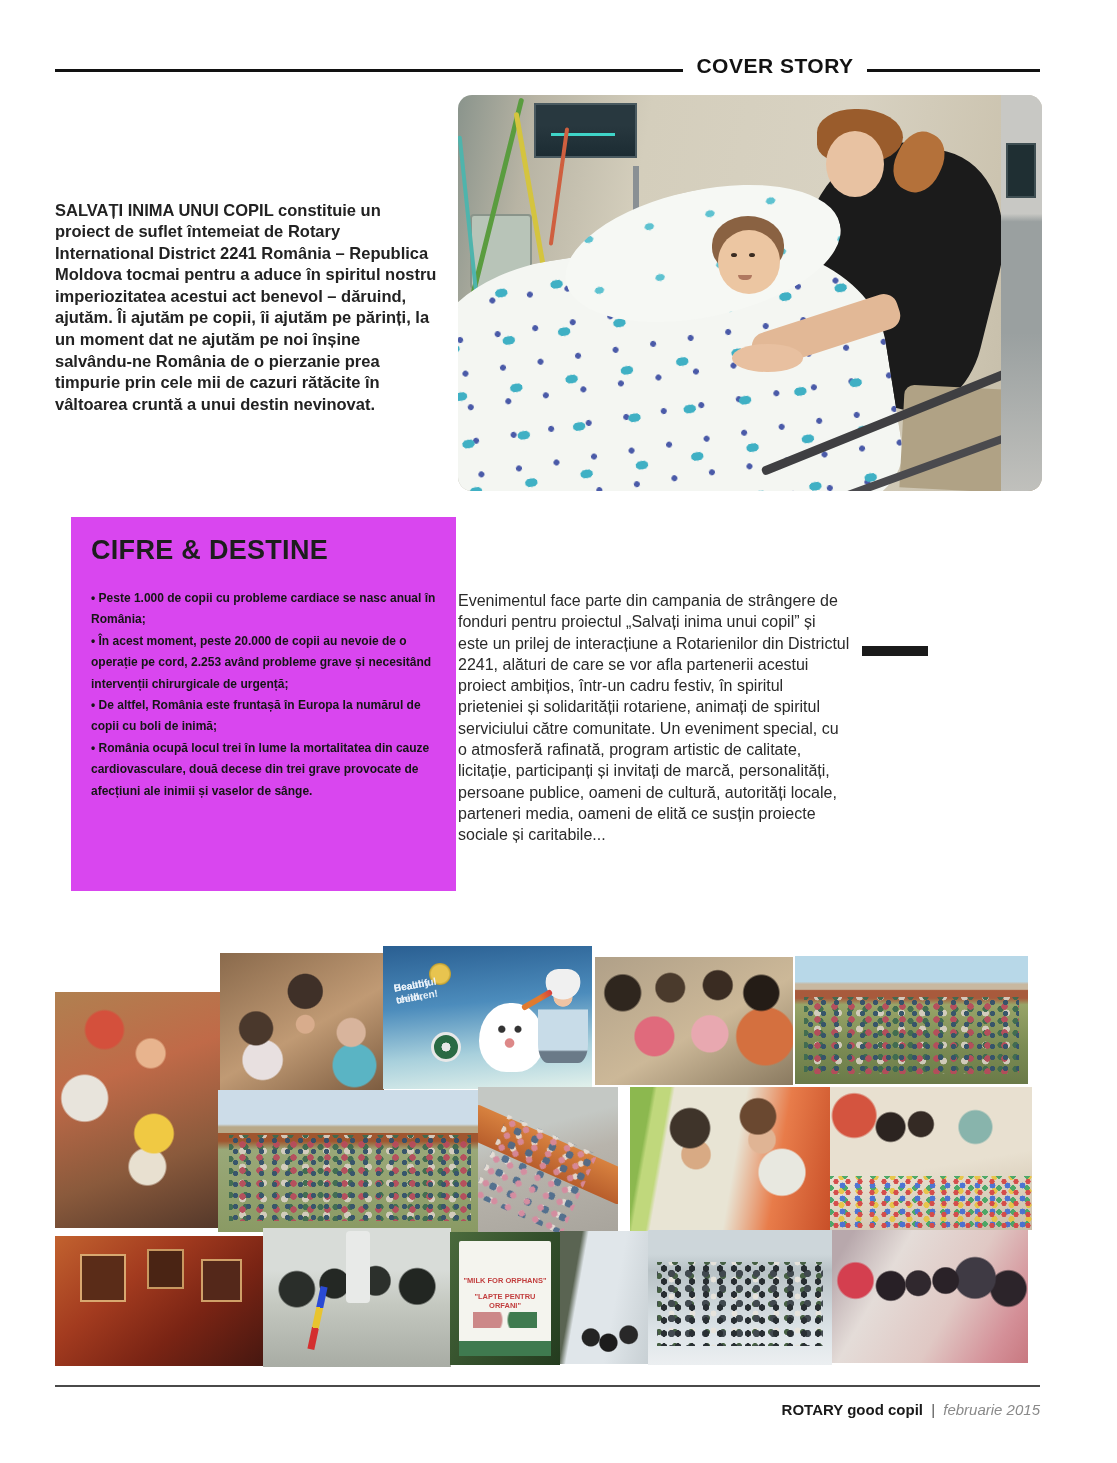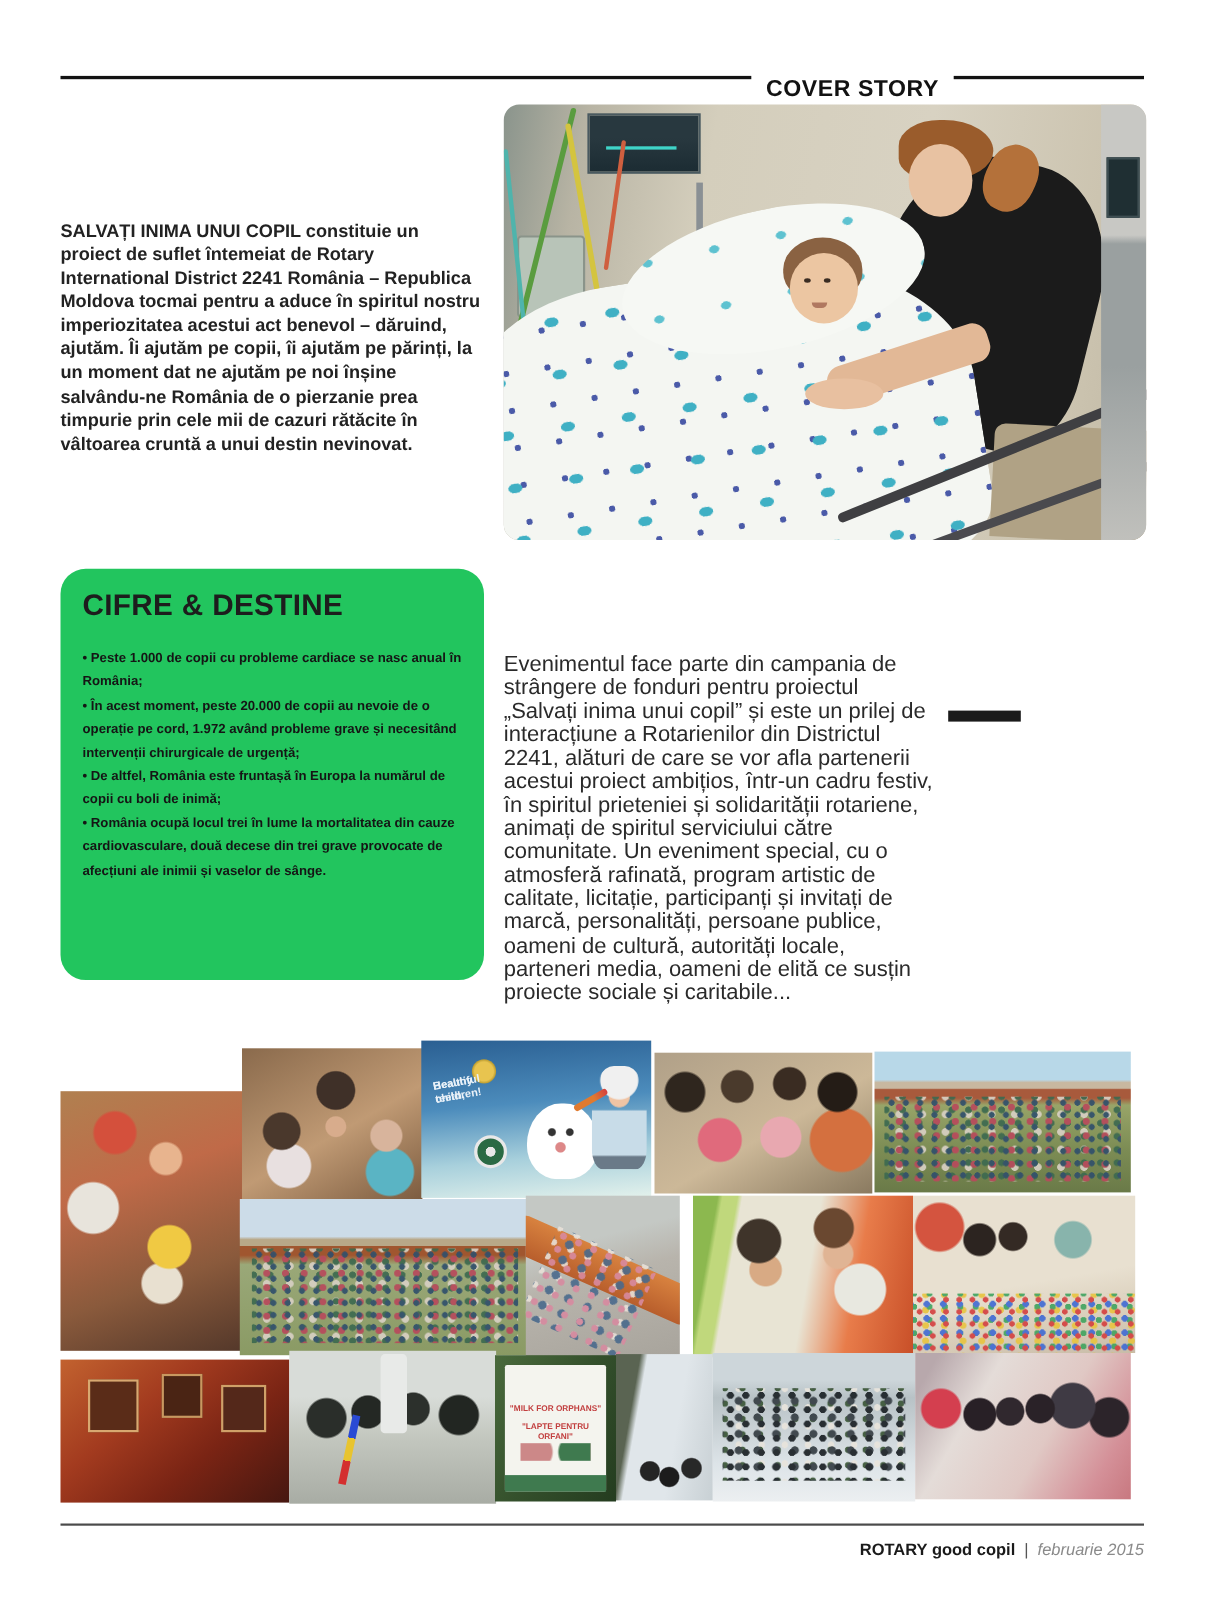--- a/index.html
+++ b/index.html
@@ -2,21 +2,21 @@
 <html><head>
 <meta charset="utf-8">
 <style>
   html,body { margin:0; padding:0; background:#ffffff; }
   .page { position:relative; width:1117px; height:1463px; background:#fff;
           font-family:"Liberation Sans", sans-serif; color:#222; overflow:hidden; }
 
   
   .rule { position:absolute; height:3px; background:#121212; }
   .cover-title { position:absolute; left:683px; top:54px; width:184px; text-align:center;
-                 font-size:21px; font-weight:800; letter-spacing:.5px; color:#121212;margin-top:15px; }
+                 font-size:21px; font-weight:800; letter-spacing:.5px; color:#121212; }
 
   
   .intro { position:absolute; left:55px; top:183px; width:382px;
            font-size:16.5px; line-height:21.6px; font-weight:700; color:#222; }
 
   
   .hero { position:absolute; left:458px; top:95px; width:584px; height:396px;
           border-radius:14px; overflow:hidden;
           background:linear-gradient(100deg,#8a948c 0%,#b8b4a4 12%,#d4cebc 30%,#d8d2c2 60%,#ccc4b0 85%,#c0b8a4 100%); }
   .hero div { position:absolute; }
@@ -49,29 +49,29 @@
   .h-child-mouth { left:48%; top:45.5%; width:14px; height:5px; border-radius:0 0 10px 10px; background:#b07860; }
   .h-w-armskin { left:50%; top:55%; width:26%; height:9%; background:#e2b896; border-radius:14px; transform:rotate(-18deg); }
   .h-w-hand2 { left:47%; top:63%; width:12%; height:7%; background:#e8c0a0; border-radius:50%; }
   .h-w-pants { left:76%; top:74%; width:24%; height:26%; background:#b0a285; border-radius:10px 0 0 0; transform:rotate(3deg); }
   .h-rail { left:50%; top:78%; width:58%; height:9px; background:#3f3f42; transform:rotate(-22deg); border-radius:4px; }
   .h-rail2 { left:55%; top:93%; width:50%; height:8px; background:#4a4a4e; transform:rotate(-20deg); border-radius:4px; }
   .h-requip { right:0; top:0; width:7%; height:100%; background:linear-gradient(180deg,#c8c8c4 0 30%,#9aa0a0 32% 60%,#c0c0bc); }
   .h-rscreen { right:1%; top:12%; width:4.5%; height:13%; background:#1f2f33; border:2px solid #3f4f53; }
 
   
-  .cifre { position:absolute; left:55px; top:517px; width:385px; height:374px; background:#22c55e;
-           box-sizing:border-box; padding:16px 18px 0 20px;border-radius:23px; }
+  .cifre { position:absolute; left:71px; top:517px; width:385px; height:374px; background:#d946ef;
+           box-sizing:border-box; padding:16px 18px 0 20px; }
   .cifre h2 { margin:2px 0 0 0; font-size:27px; font-weight:800; letter-spacing:.3px; color:#1d1d1d; }
   .cifre ul { list-style:none; margin:22px 0 0 0; padding:0; }
   .cifre li { font-size:12px; line-height:21.4px; font-weight:700; color:#151515; }
 
   
   .event { position:absolute; left:458px; top:574px; width:392px;
-           font-size:20px; line-height:21.3px; color:#2a2a2a; }
+           font-size:16px; line-height:21.3px; color:#2a2a2a; }
 
   
   .despre-bar { position:absolute; left:862px; top:646px; width:66px; height:10px; background:#1a1a1a; }
   .despre-title { position:absolute; left:862px; top:668px; font-size:23px; line-height:30px;
                   font-weight:800; color:#c72b4c; letter-spacing:.3px; }
 
   
   .tile { position:absolute; overflow:hidden; }
   .tile div { position:absolute; }
   .t1 { left:55px; top:992px; width:165px; height:236px; background:
@@ -249,21 +249,21 @@
     <div class="h-rail"></div>
     <div class="h-rail2"></div>
     <div class="h-requip"></div>
     <div class="h-rscreen"></div>
   </div>
 
   <div class="cifre">
     <h2>CIFRE &amp; DESTINE</h2>
     <ul>
       <li>• Peste 1.000 de copii cu probleme cardiace se nasc anual în România;</li>
-      <li>• În acest moment, peste 20.000 de copii au nevoie de o operație pe cord, 1.972 având probleme grave și necesitând intervenții chirurgicale de urgență;</li>
+      <li>• În acest moment, peste 20.000 de copii au nevoie de o operație pe cord, 2.253 având probleme grave și necesitând intervenții chirurgicale de urgență;</li>
       <li>• De altfel, România este fruntașă în Europa la numărul de copii cu boli de inimă;</li>
       <li>• România ocupă locul trei în lume la mortalitatea din cauze cardiovasculare, două decese din trei grave provocate de afecțiuni ale inimii și vaselor de sânge.</li>
     </ul>
   </div>
 
   <p class="event">Evenimentul face parte din campania de strângere de fonduri pentru proiectul „Salvați inima unui copil” și este un prilej de interacțiune a Rotarienilor din Districtul 2241, alături de care se vor afla partenerii acestui proiect ambițios, într-un cadru festiv, în spiritul prieteniei și solidarității rotariene, animați de spiritul serviciului către comunitate. Un eveniment special, cu o atmosferă rafinată, program artistic de calitate, licitație, participanți și invitați de marcă, personalități, persoane publice, oameni de cultură, autorități locale, parteneri media, oameni de elită ce susțin proiecte sociale și caritabile...</p>
 
   <div class="despre-bar"></div>
 
   <div class="tile t1"></div>

